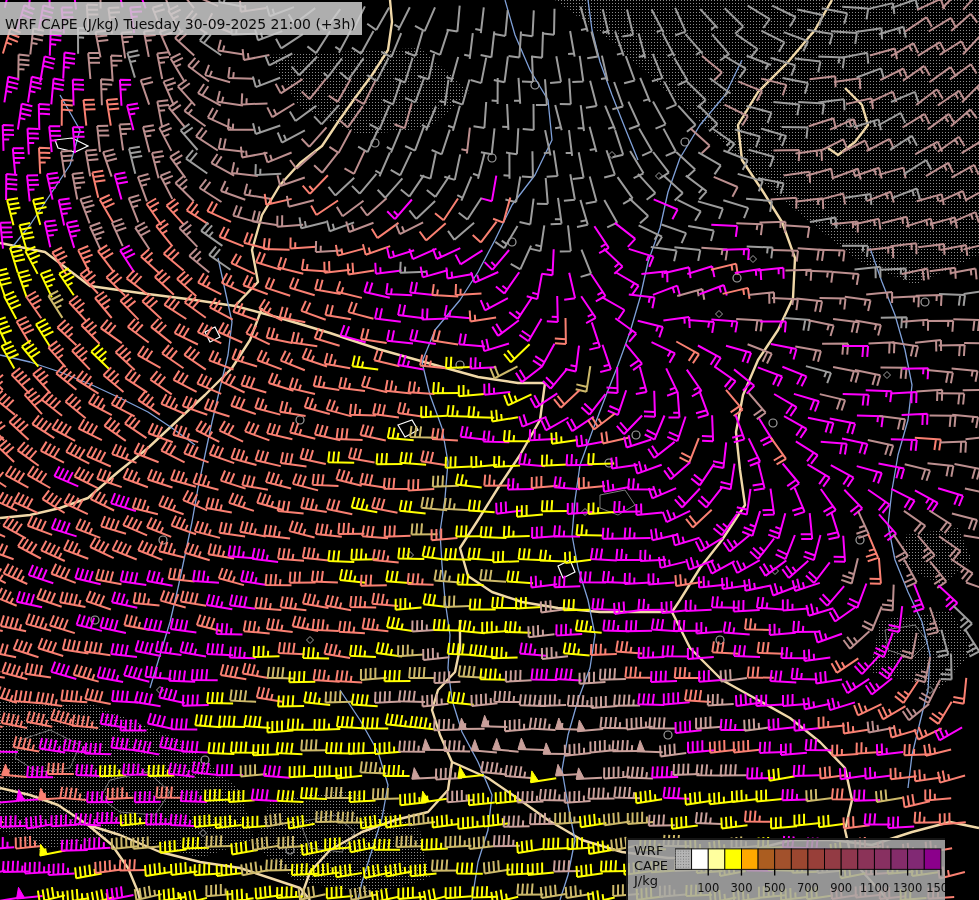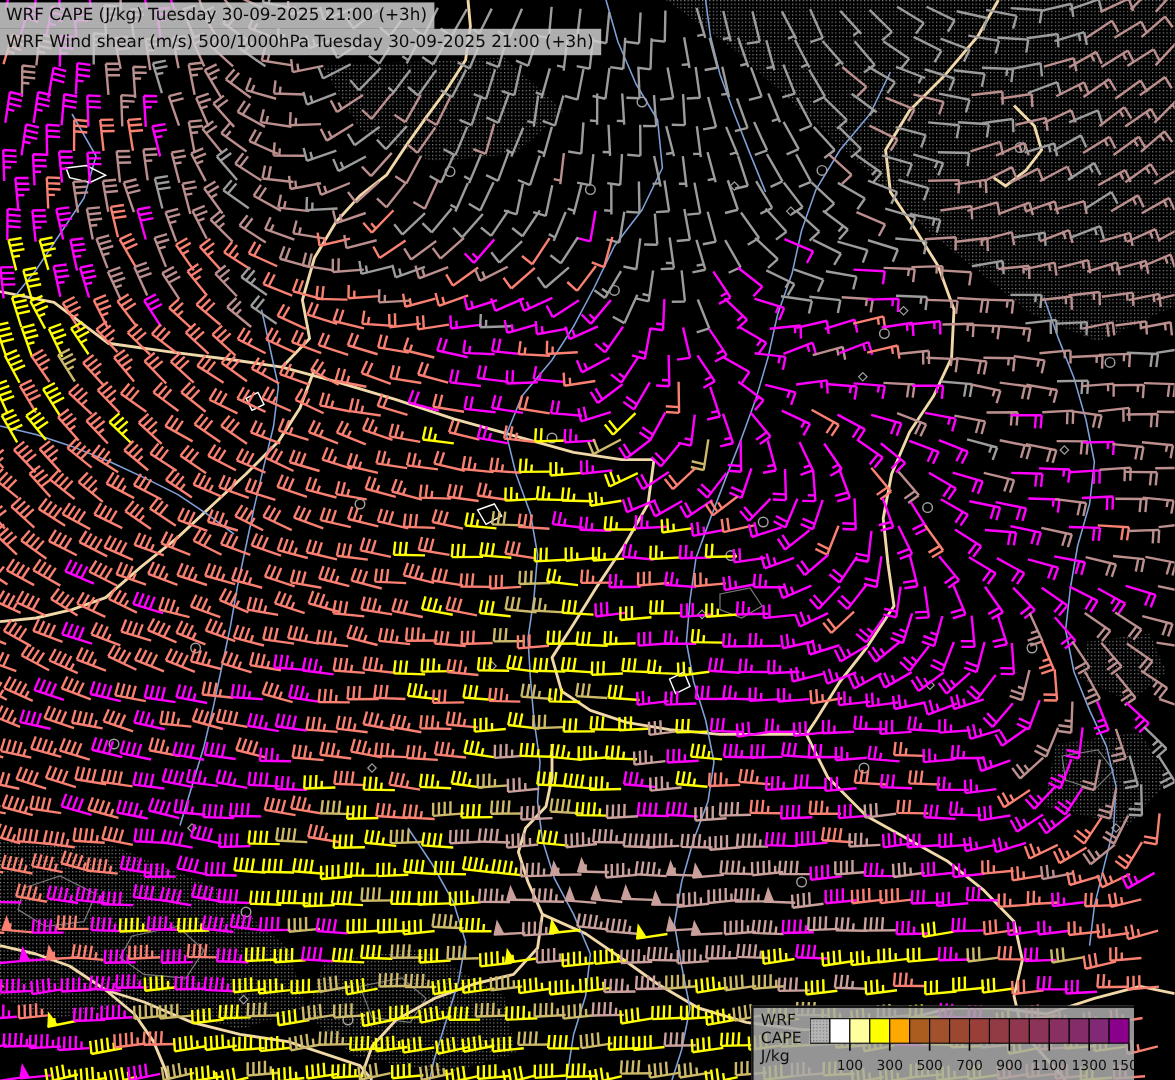--- a/index.html
+++ b/index.html
@@ -1,21 +1,21 @@
 <!DOCTYPE html>
 <html><head>
 <meta charset="utf-8">
 <style>
   html,body{margin:0;padding:0;background:#000;}
   #stage{position:relative;width:979px;height:900px;overflow:hidden;background:#000;
          font-family:"DejaVu Sans","Liberation Sans",sans-serif;}
   #mapsvg{position:absolute;left:0;top:0;}
   #titlebar{position:absolute;left:0;top:2px;z-index:5;}
   .tline{display:table;background:rgba(205,205,205,0.85);color:#0b0b0b;
-         font-size:14px;line-height:17px;padding:3px 6px 2px 5px;white-space:nowrap;}
+         font-size:14px;line-height:17px;padding:14px 6px 2px 5px;white-space:nowrap;}
   #legend{position:absolute;left:626px;top:838px;width:319px;height:62px;z-index:5;
           background:rgba(168,168,168,0.88);border-top:2px solid #151515;border-left:2px solid #151515;
           box-sizing:border-box;display:flex;align-items:flex-start;}
   #legend-labels{width:46px;padding:3px 0 0 6px;color:#101010;font-size:13px;line-height:15px;}
   #legend-bar{margin-top:5px;}
 </style>
 </head>
 <body>
 
 <div id="stage">
@@ -1656,21 +1656,20 @@
         <path d="M857.7 894.9L832.0 899.0M832.0 899.0l-0.8 -11.0M836.8 898.2l-0.8 -11.0M841.5 897.5l-0.8 -11.0" fill="none" stroke="#fa8072" stroke-width="2"></path>
         <path d="M881.7 894.7L855.8 897.5M855.8 897.5l-0.2 -11.0M860.6 897.0l-0.2 -11.0M865.4 896.5l-0.2 -11.0" fill="none" stroke="#fa8072" stroke-width="2"></path>
         <path d="M905.7 896.3L879.8 898.9M879.8 898.9l-0.1 -11.0M884.6 898.4l-0.1 -11.0M889.3 897.9l-0.1 -11.0" fill="none" stroke="#fa8072" stroke-width="2"></path>
         <path d="M926.5 898.1L900.6 899.9M900.6 899.9l0.2 -11.0M905.4 899.6l0.2 -11.0M910.2 899.3l0.2 -11.0" fill="none" stroke="#ffff00" stroke-width="2"></path>
         <path d="M954.2 896.9L928.3 898.7M928.3 898.7l0.2 -11.0M933.1 898.4l0.2 -11.0M937.9 898.0l0.1 -6.0" fill="none" stroke="#fa8072" stroke-width="2"></path>
       </g>
     </svg>
 
   <div id="titlebar">
     <div class="tline">WRF CAPE (J/kg) Tuesday 30-09-2025 21:00 (+3h)</div>
-    <div class="tline">WRF Wind shear (m/s) 500/1000hPa Tuesday 30-09-2025 21:00 (+3h)</div>
   </div>
 
   <div id="legend">
     <div id="legend-labels">
       <div>WRF</div>
       <div>CAPE</div>
       <div>J/kg</div>
     </div>
     <svg id="legend-bar" width="304" height="54" viewBox="0 0 304 54">
         <defs>

